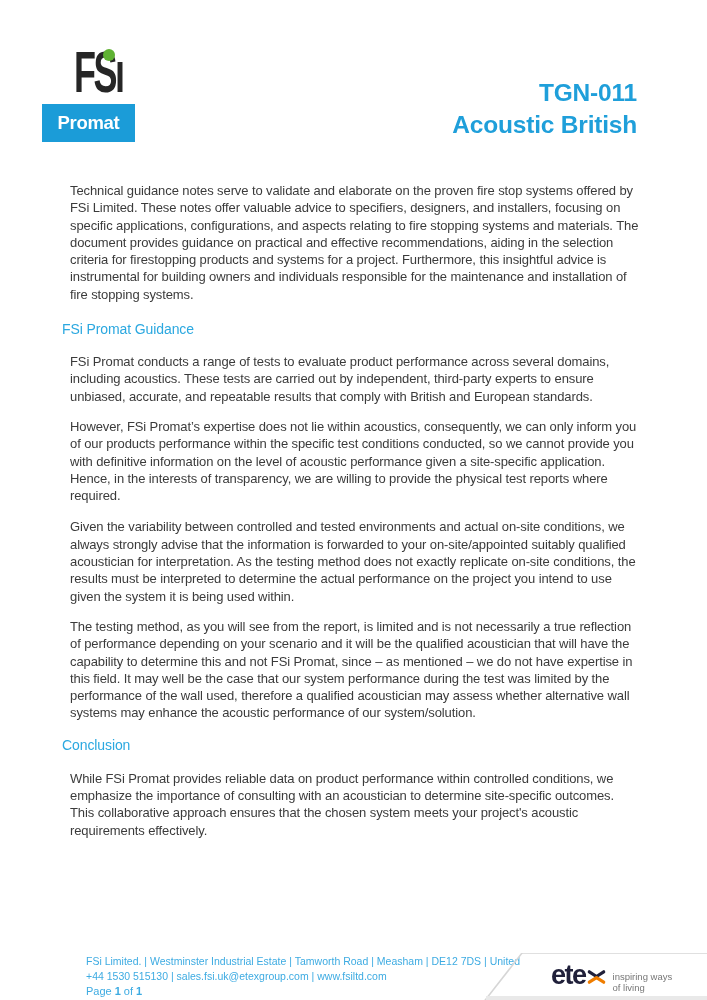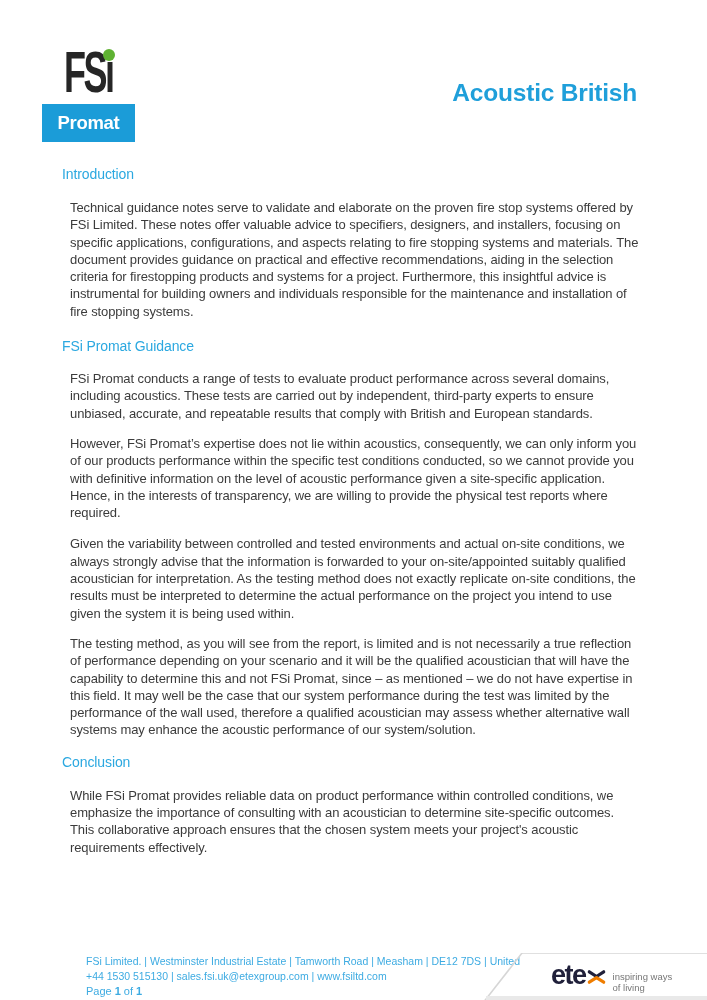--- a/index.html
+++ b/index.html
@@ -2,21 +2,21 @@
 <html><head>
 <meta charset="utf-8">
 <style>
   html,body{margin:0;padding:0;background:#fff;}
   .page{
     position:relative;width:707px;height:1000px;background:#ffffff;
     font-family:"Liberation Sans",sans-serif;overflow:hidden;
   }
   
   .brand{position:absolute;left:42px;top:48px;width:120px;height:86px;}
-  .fsi-wordmark{position:relative;margin-left:22px;height:50px;}
+  .fsi-wordmark{position:relative;margin-left:22px;height:50px;text-align:center;}
   .fsi-letters{
     display:inline-block;font-size:58px;font-weight:800;letter-spacing:-4px;
     transform:scaleX(0.62);transform-origin:0 0;line-height:0.82;color:#262626;
   }
   .i-dot{
     position:absolute;left:39px;top:1px;width:12px;height:12px;border-radius:50%;
     background:#5fb232;
   }
   .promat-box{
     position:absolute;left:0;top:56px;width:93px;height:38px;background:#1b9cd8;
@@ -79,26 +79,26 @@
     <div class="brand">
       <div class="fsi-wordmark">
         <span class="fsi-letters"><span>FS</span><span>ı</span></span>
         <span class="i-dot"></span>
       </div>
       <div class="promat-box">
         <span>Promat</span>
       </div>
     </div>
     <div class="doc-title">
+      <div>TGN-011</div>
       <div>Acoustic British</div>
     </div>
   </header>
 
   <main class="content">
-    <h2>Introduction</h2>
     <p class="mt16">Technical guidance notes serve to validate and elaborate on the proven fire stop systems offered by FSi Limited. These notes offer valuable advice to specifiers, designers, and installers, focusing on specific applications, configurations, and aspects relating to fire stopping systems and materials. The document provides guidance on practical and effective recommendations, aiding in the selection criteria for firestopping products and systems for a project. Furthermore, this insightful advice is instrumental for building owners and individuals responsible for the maintenance and installation of fire stopping systems.</p>
 
     <h2 class="mt18">FSi Promat Guidance</h2>
     <p class="mt15">FSi Promat conducts a range of tests to evaluate product performance across several domains, including acoustics. These tests are carried out by independent, third-party experts to ensure unbiased, accurate, and repeatable results that comply with British and European standards.</p>
     <p class="mt13">However, FSi Promat’s expertise does not lie within acoustics, consequently, we can only inform you of our products performance within the specific test conditions conducted, so we cannot provide you with definitive information on the level of acoustic performance given a site-specific application. Hence, in the interests of transparency, we are willing to provide the physical test reports where required.</p>
     <p class="mt14">Given the variability between controlled and tested environments and actual on-site conditions, we always strongly advise that the information is forwarded to your on-site/appointed suitably qualified acoustician for interpretation. As the testing method does not exactly replicate on-site conditions, the results must be interpreted to determine the actual performance on the project you intend to use given the system it is being used within.</p>
     <p class="mt13">The testing method, as you will see from the report, is limited and is not necessarily a true reflection of performance depending on your scenario and it will be the qualified acoustician that will have the capability to determine this and not FSi Promat, since – as mentioned – we do not have expertise in this field. It may well be the case that our system performance during the test was limited by the performance of the wall used, therefore a qualified acoustician may assess whether alternative wall systems may enhance the acoustic performance of our system/solution.</p>
 
     <h2 class="mt15">Conclusion</h2>
     <p class="mt16">While FSi Promat provides reliable data on product performance within controlled conditions, we emphasize the importance of consulting with an acoustician to determine site-specific outcomes. This collaborative approach ensures that the chosen system meets your project's acoustic requirements effectively.</p>

